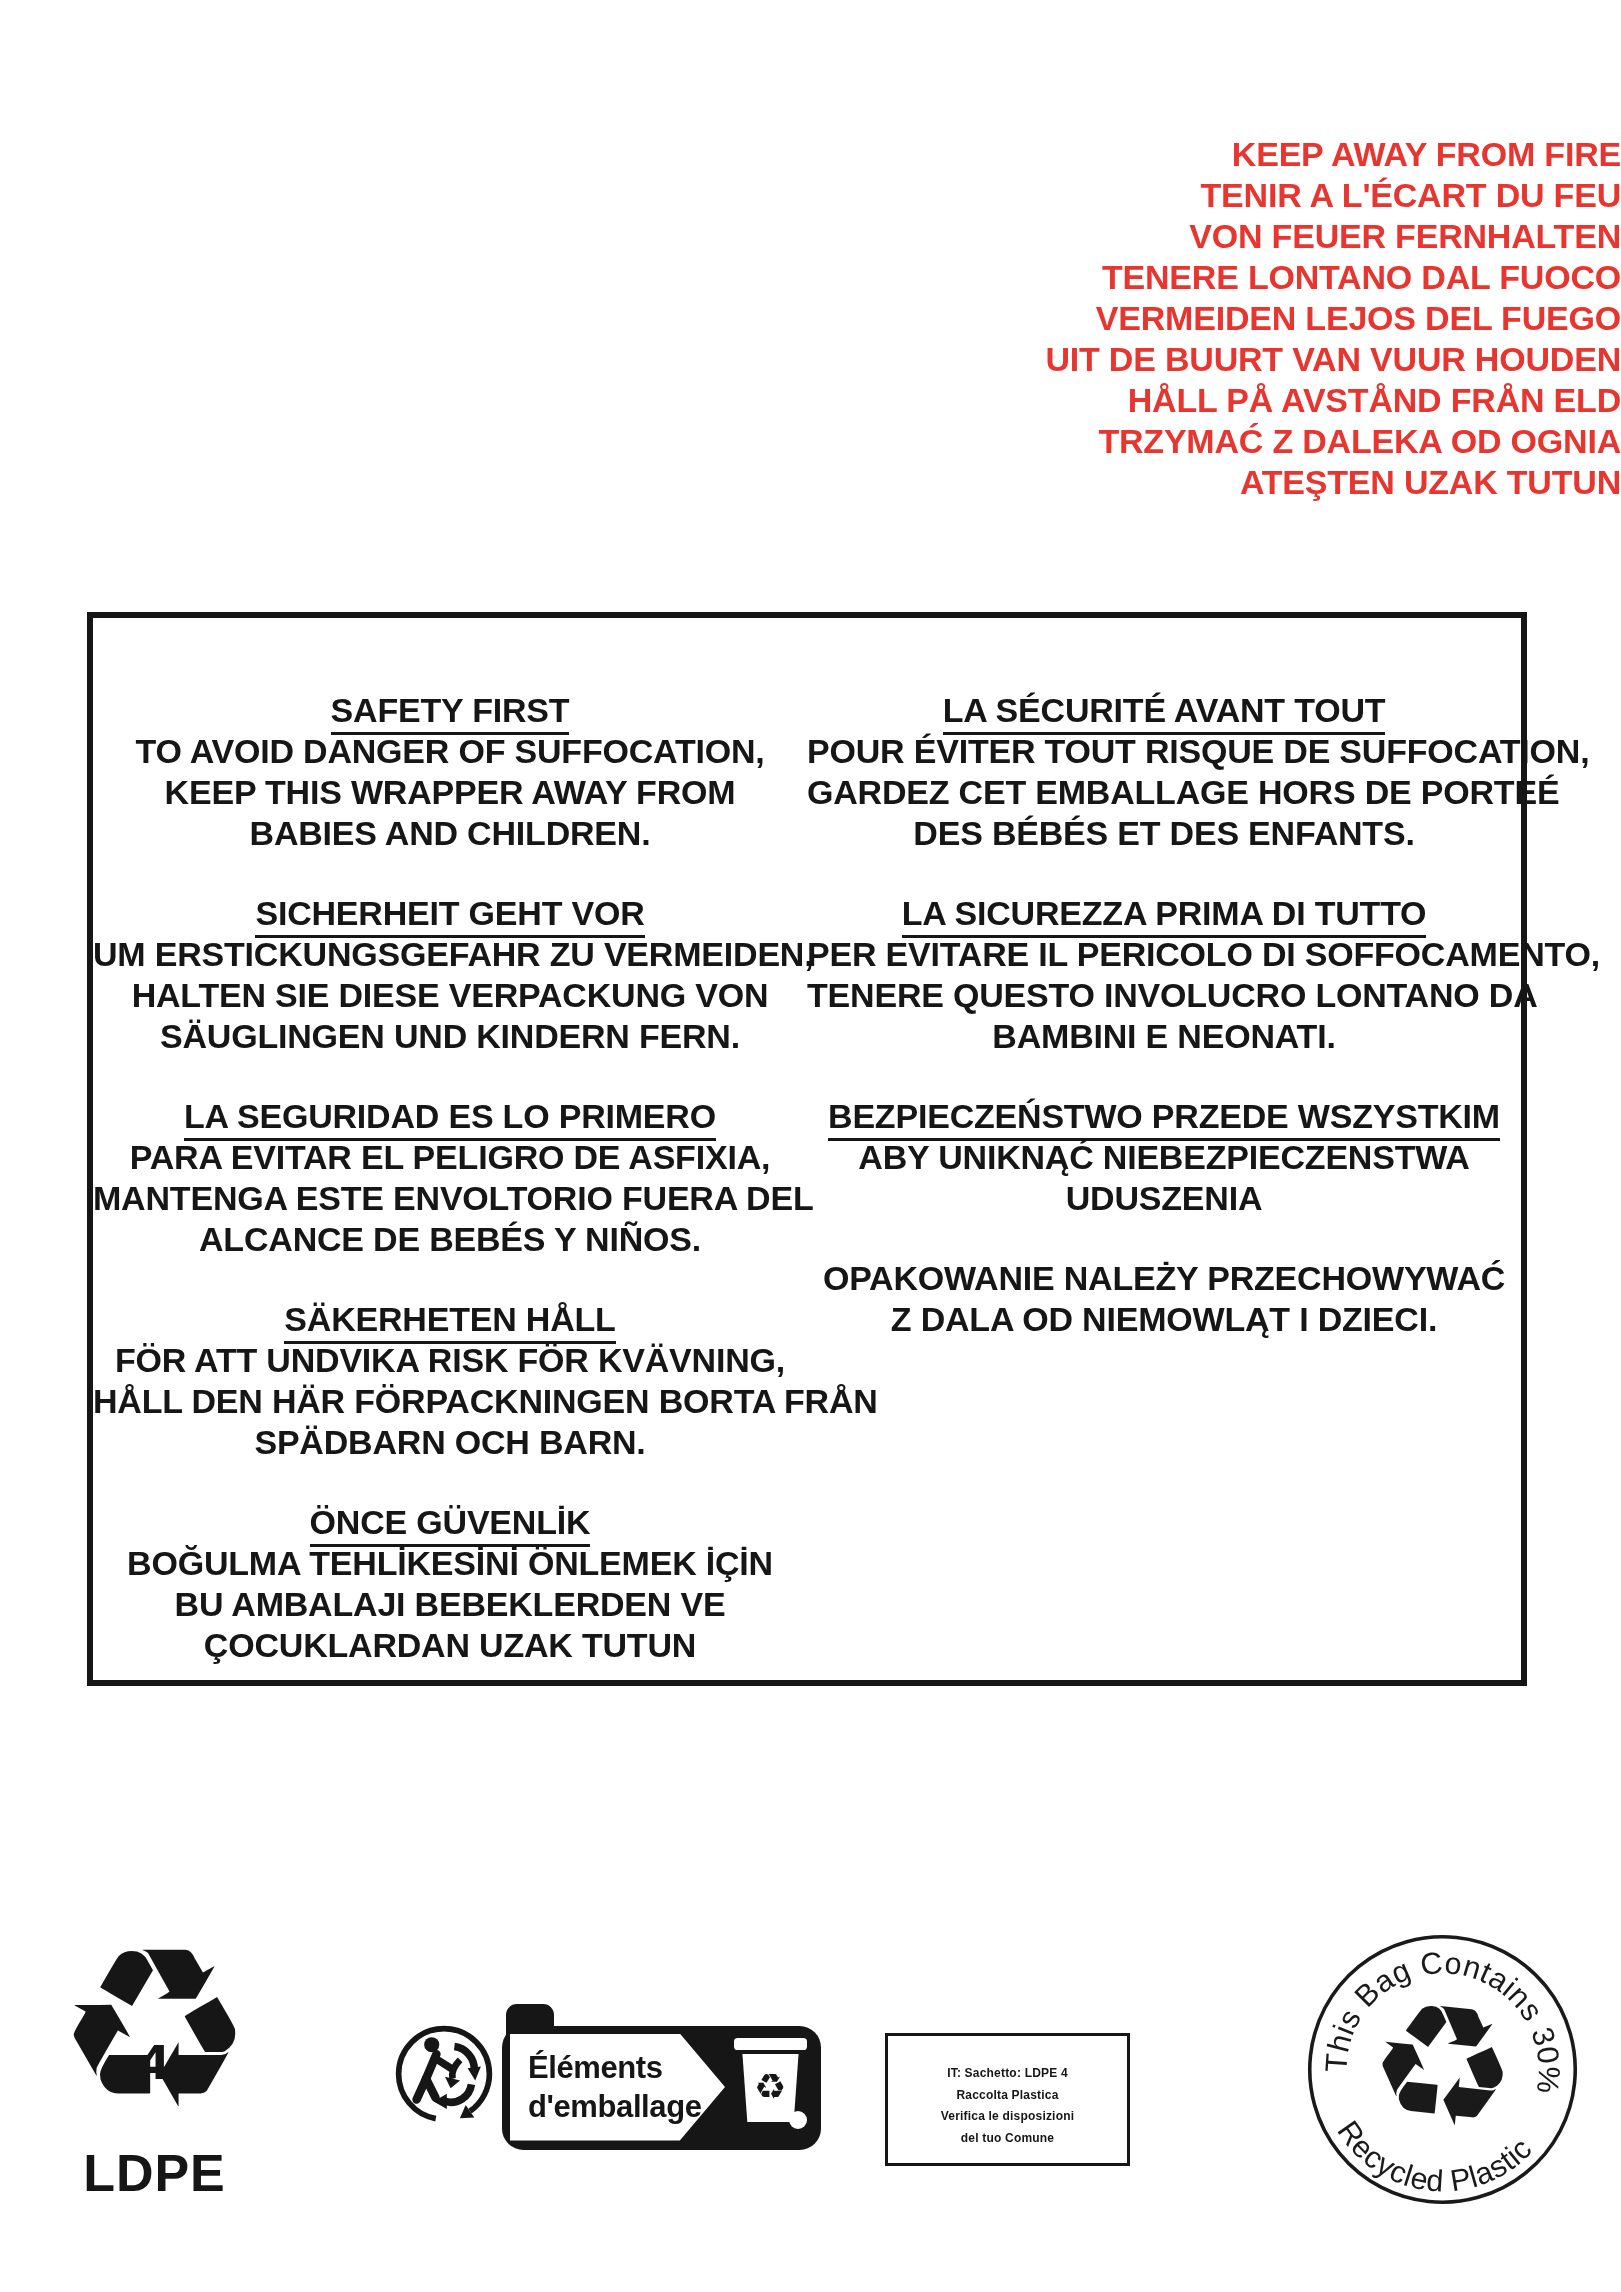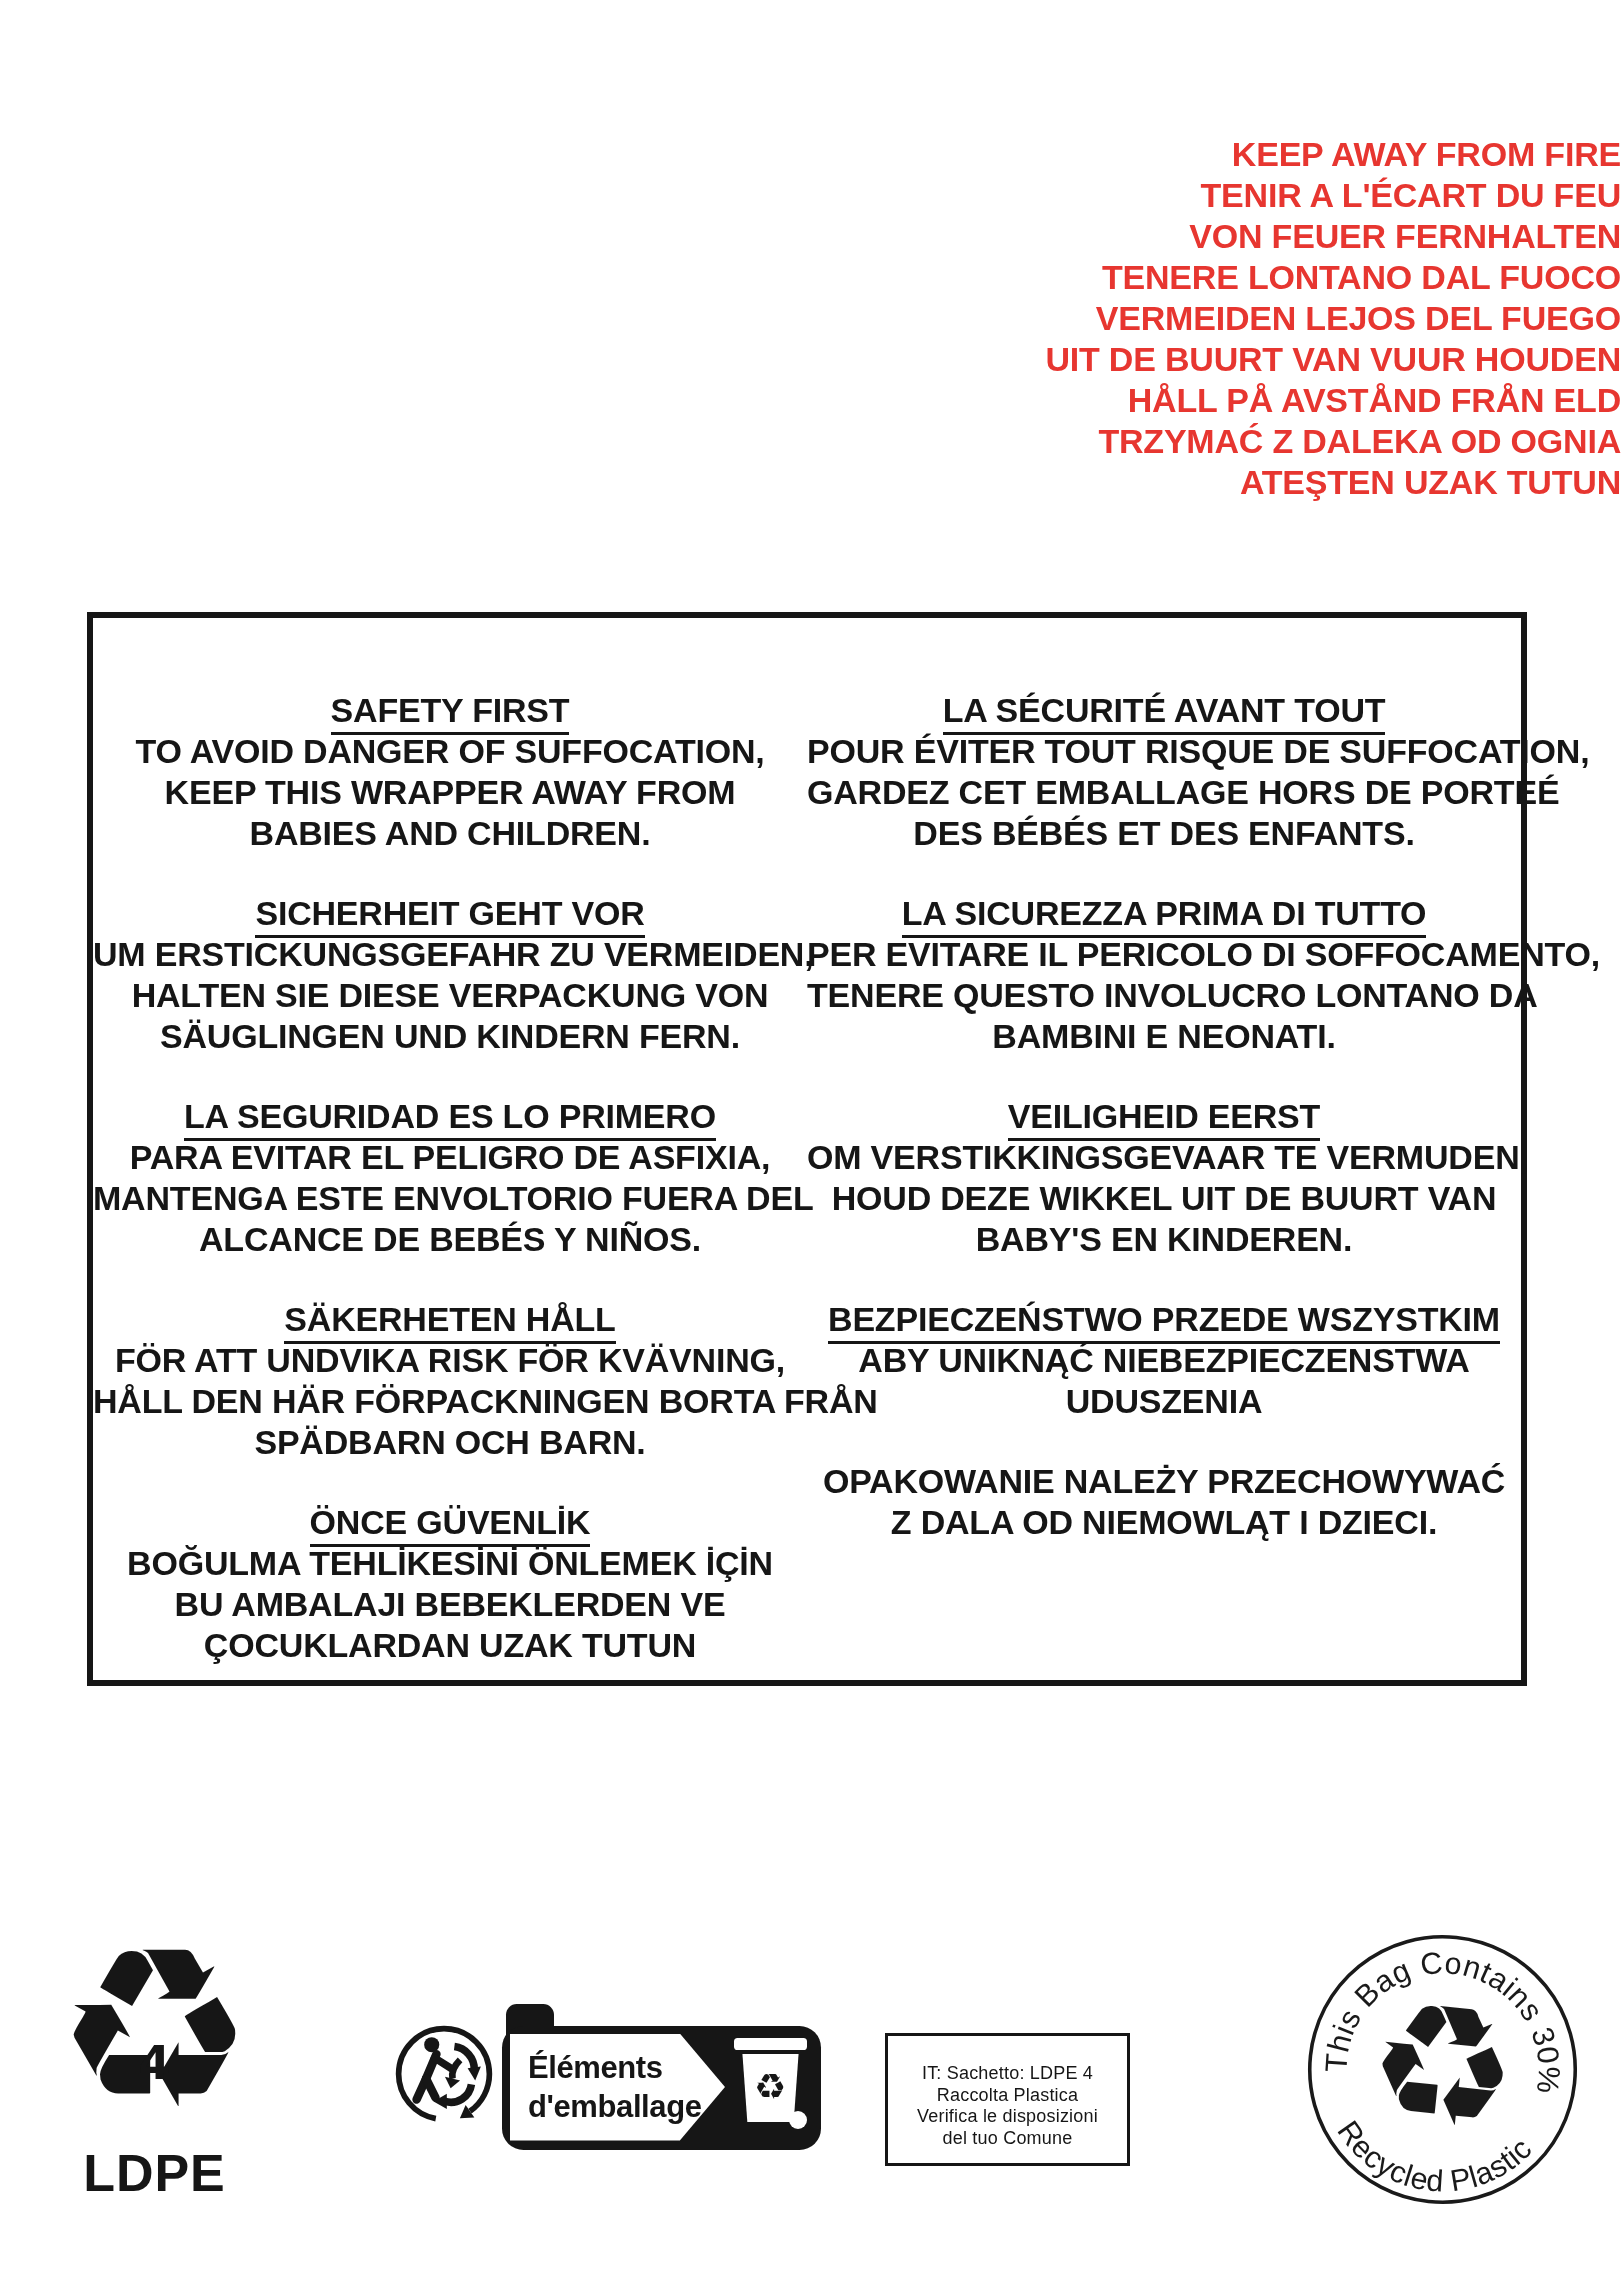--- a/index.html
+++ b/index.html
@@ -81,21 +81,21 @@
   }
   .bin-recycle { font-family:"DejaVu Sans", sans-serif; font-size:36px; line-height:66px; color:#161616; }
   .bin-wheel { position:absolute; right:0px; bottom:9px; width:18px; height:18px; background:#fff; border-radius:50%; }
 
   
   .itbox {
     position:absolute; left:885px; top:2033px; width:245px; height:133px;
     border:3.6px solid #161616; box-sizing:border-box;
     text-align:center; padding-top:27px;
   }
-  .it-line { font-size:18px; line-height:21.5px; font-weight:400; letter-spacing:0.2px; }
+  .it-line { font-size:12px; line-height:21.5px; font-weight:700; letter-spacing:0.2px; }
 
   
   .stamp { position:absolute; left:1299px; top:1926px; width:287px; height:287px; }
   .stamp text { font-family:"Liberation Sans", sans-serif; fill:#1a1a1a; }
   .stamp .glyph { font-family:"DejaVu Sans", sans-serif; }
 </style>
 </head>
 <body>
 
 <div class="page">
@@ -152,26 +152,20 @@
         <div class="line hd"><span>LA SÉCURITÉ AVANT TOUT</span></div>
         <div class="line">POUR ÉVITER TOUT RISQUE DE SUFFOCATION,</div>
         <div class="line">GARDEZ CET EMBALLAGE HORS DE PORTEÉ</div>
         <div class="line">DES BÉBÉS ET DES ENFANTS.</div>
       </div>
       <div class="blk">
         <div class="line hd"><span>LA SICUREZZA PRIMA DI TUTTO</span></div>
         <div class="line">PER EVITARE IL PERICOLO DI SOFFOCAMENTO,</div>
         <div class="line">TENERE QUESTO INVOLUCRO LONTANO DA</div>
         <div class="line">BAMBINI E NEONATI.</div>
-      </div>
-      <div class="blk">
-        <div class="line hd"><span>VEILIGHEID EERST</span></div>
-        <div class="line">OM VERSTIKKINGSGEVAAR TE VERMUDEN,</div>
-        <div class="line">HOUD DEZE WIKKEL UIT DE BUURT VAN</div>
-        <div class="line">BABY'S EN KINDEREN.</div>
       </div>
       <div class="blk">
         <div class="line hd"><span>BEZPIECZEŃSTWO PRZEDE WSZYSTKIM</span></div>
         <div class="line">ABY UNIKNĄĆ NIEBEZPIECZENSTWA</div>
         <div class="line">UDUSZENIA</div>
       </div>
       <div class="blk">
         <div class="line">OPAKOWANIE NALEŻY PRZECHOWYWAĆ</div>
         <div class="line">Z DALA OD NIEMOWLĄT I DZIECI.</div>
       </div>

